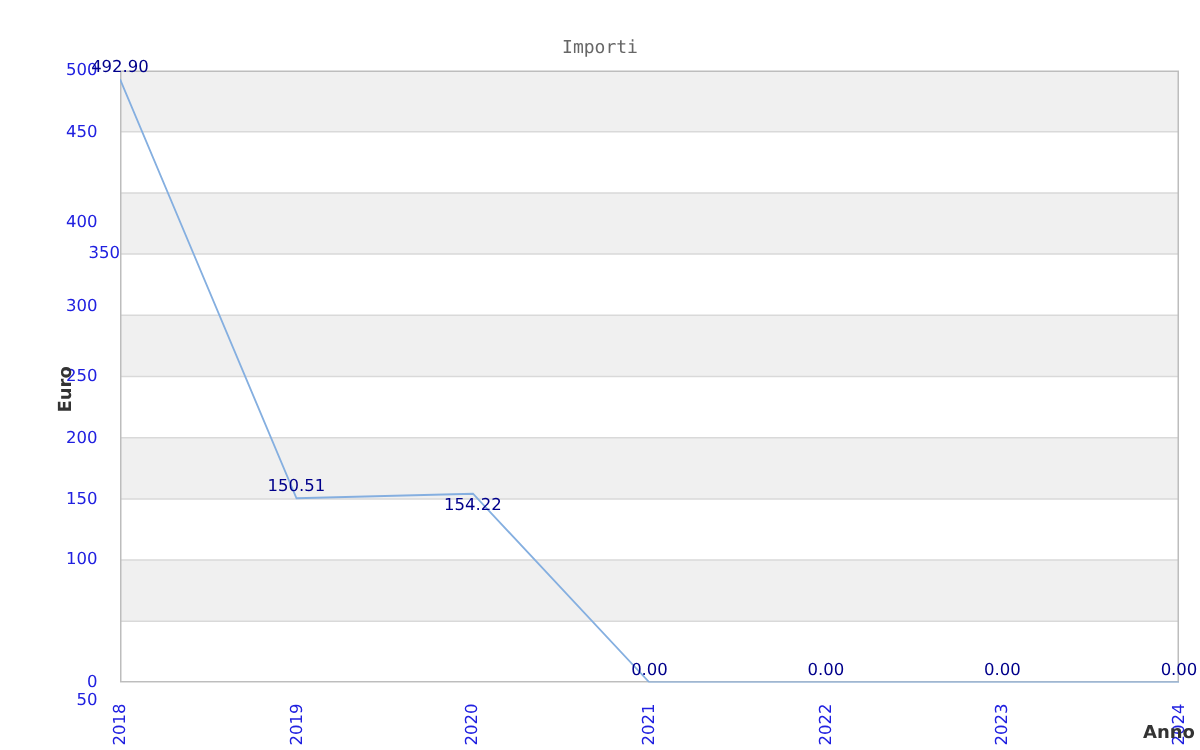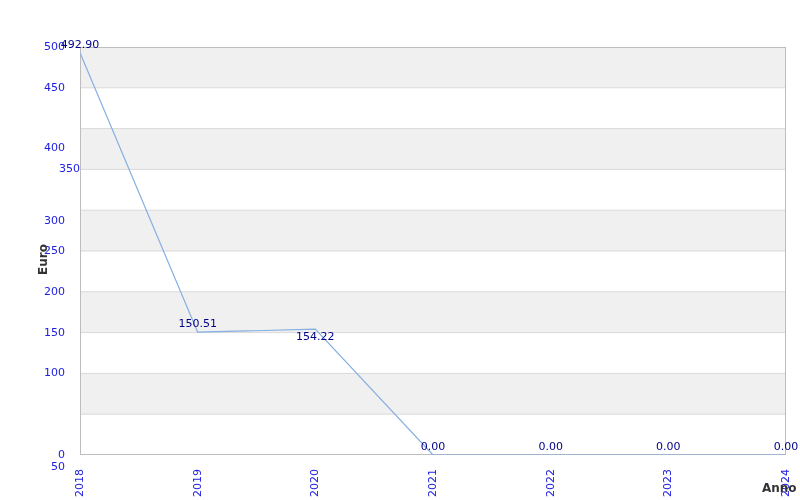--- a/index.html
+++ b/index.html
@@ -79,20 +79,21 @@
     left: 762px; top: 481px;
     font-size: 12px;
     font-weight: bold;
     color: var(--axis-title, #333333);
   }
 </style>
 </head>
 <body>
 
 <div class="page">
+  <div class="subtitle">Importi</div>
 
   <div class="plot">
     <svg id="series-svg" width="706" height="408" viewBox="0 0 706 408">
         <rect x="0" y="0.00" width="706" height="40.80" fill="#f0f0f0"></rect>
         <rect x="0" y="81.60" width="706" height="40.80" fill="#f0f0f0"></rect>
         <rect x="0" y="163.20" width="706" height="40.80" fill="#f0f0f0"></rect>
         <rect x="0" y="244.80" width="706" height="40.80" fill="#f0f0f0"></rect>
         <rect x="0" y="326.40" width="706" height="40.80" fill="#f0f0f0"></rect>
         <line x1="0" x2="706" y1="0.00" y2="0.00" stroke="#d9d9d9" stroke-width="1"></line>
         <line x1="0" x2="706" y1="40.80" y2="40.80" stroke="#d9d9d9" stroke-width="1"></line>
@@ -108,21 +109,21 @@
         <rect x="0.5" y="0.5" width="705" height="407" fill="none" stroke="#bdbdbd" stroke-width="1"></rect>
         <polyline points="0.00,5.79 117.67,285.18 235.33,282.16 353.00,408.00 470.67,408.00 588.33,408.00 706.00,408.00" fill="none" stroke="#85afe0" stroke-width="1.2"></polyline>
       </svg>
   </div>
 
   <div id="yticks">
       <span class="ytick" style="top: 39px;">500</span>
       <span class="ytick" style="top: 79.8px;">450</span>
       <span class="ytick" style="top: 104px; margin-top: 36px;">400</span>
       <span class="ytick" style="top: 161.4px; padding-left: 15px;">350</span>
-      <span class="ytick" style="top: 213px; text-align: right;">300</span>
+      <span class="ytick" style="top: 196px; text-align: right;">300</span>
       <span class="ytick" style="top: 243px;">250</span>
       <span class="ytick" style="top: 283.8px;">200</span>
       <span class="ytick" style="top: 324.6px;">150</span>
       <span class="ytick" style="top: 365.4px;">100</span>
       <span class="ytick" style="top: 427px; margin-top: 32px;">50</span>
       <span class="ytick" style="top: 447px;">0</span>
     </div>
   <div id="xticks">
       <span class="xtick" style="left: 72px;">2018</span>
       <span class="xtick" style="left: 189.667px;">2019</span>

